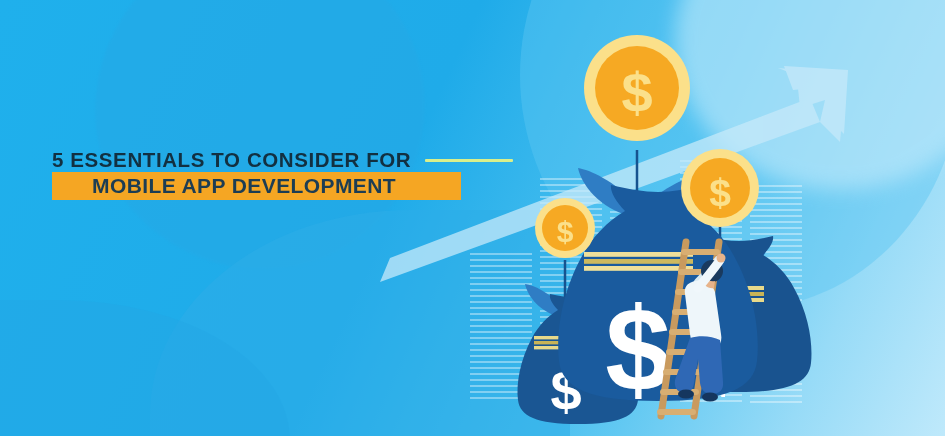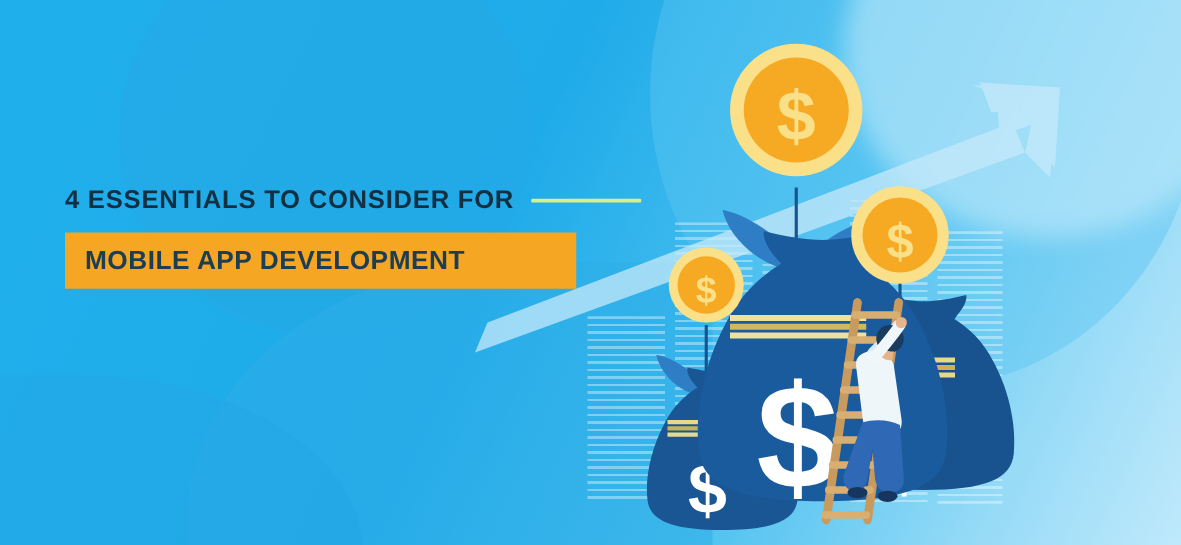--- a/index.html
+++ b/index.html
@@ -67,24 +67,24 @@
     color:#123041;white-space:nowrap;
   }
   .rule{
     height:3px;margin-left:14px;
     background:#d9ef8b;border-radius:1px;
   }
   .rule-1{width:88px;}
   .rule-3{width:125px;}
 
   .tag-box{
-    margin-top:14px;width:409px;height:45px;
+    width:409px;height:28px;
     background:#f5a623;
     display:flex;align-items:center;
-    padding-left:16px;
+    padding-left:40px;
   }
   .tag-text{
     font-size:21px;font-weight:bold;letter-spacing:.4px;
     color:#1d3d53;white-space:nowrap;
   }
   .line3-row{margin-top:20px;}
   .line3{
     font-size:20.5px;font-weight:bold;letter-spacing:.6px;
     color:#111c28;white-space:nowrap;
   }
@@ -116,21 +116,21 @@
         <polygon points="0,222 10,198 430,38 440,62"></polygon>
         <polygon points="398,8 466,14 460,82 440,62 445,40 420,48 418,28 440,24"></polygon>
         <polygon points="404,6 468,10 464,74 446,56 451,26 413,30"></polygon>
       </g>
     </svg>
   </div>
 
   <div class="headline">
 
     <div class="line1-row">
-      <div class="line1">4 ESSENTIALS TO CONSIDER FOR</div>
+      <div class="line1">5 ESSENTIALS TO CONSIDER FOR</div>
       <div class="rule rule-1"></div>
     </div>
 
     <div class="tag-box">
       <div class="tag-text">MOBILE APP DEVELOPMENT</div>
     </div>
 
 
   </div>
 

